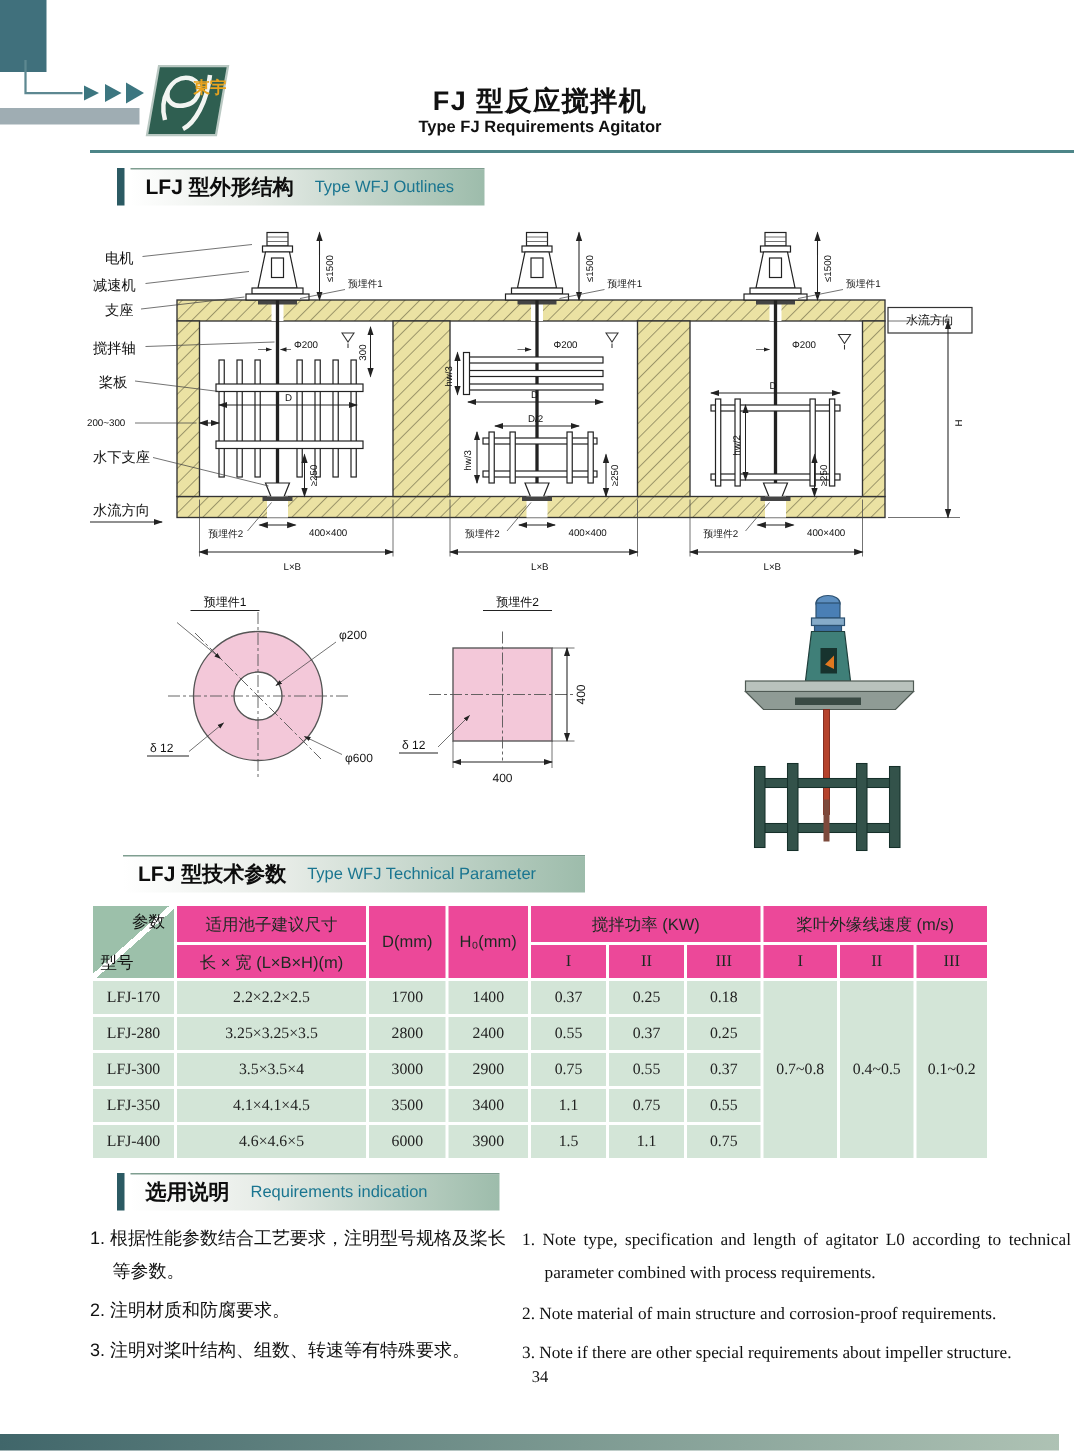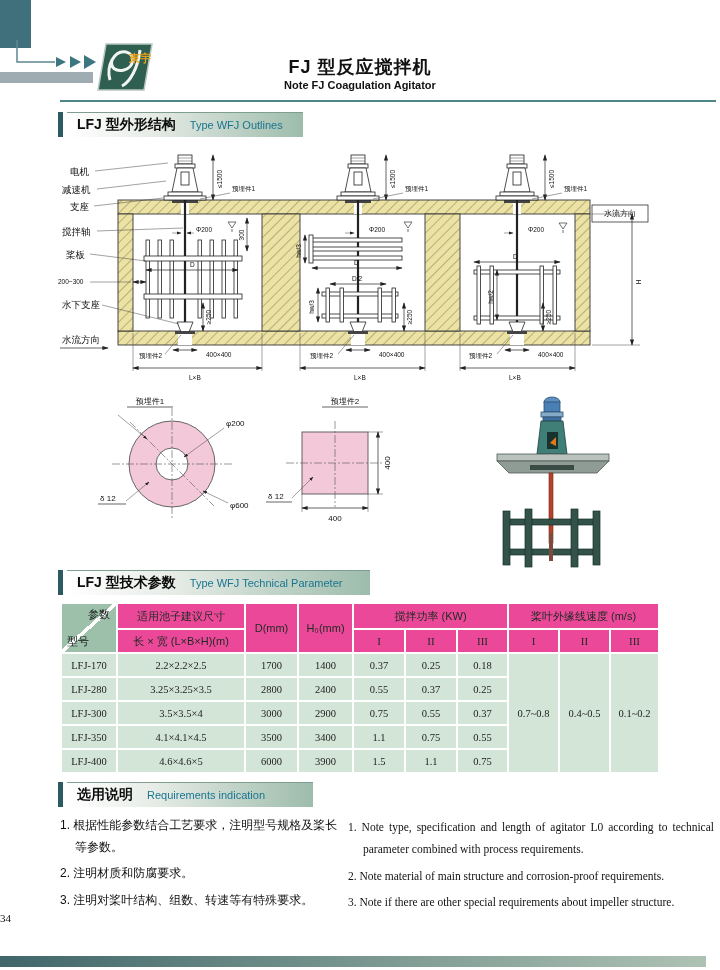--- a/index.html
+++ b/index.html
@@ -9,21 +9,21 @@
 
   
   .corner-block{left:0;top:0;width:31px;height:48px;background:#40707c;}
   .gray-bar{left:0;top:72px;width:93px;height:11px;background:#9fadb3;}
   .hrule{left:60px;top:100px;width:656px;height:2px;background:#4d8588;}
 
   .page-title{left:0;top:55px;width:720px;text-align:center;font-size:18px;font-weight:bold;letter-spacing:1px;}
   .page-subtitle{left:0;top:79px;width:720px;text-align:center;font-size:11px;font-weight:bold;}
 
   
-  .sec{height:25px;display:flex;align-items:stretch;}
+  .sec{height:25px;display:flex;align-items:stretch;margin-left:20px;}
   .sec .bar{width:5px;background:#2b5a63;}
   .sec .box{margin-left:4px;flex:1;display:flex;align-items:center;gap:14px;
             background:linear-gradient(90deg,#ffffff 0%,#e7ece7 35%,#9dbcab 100%);
             border-top:1px solid #7f9e90;padding:0 10px;}
   .sec .zh{font-size:14px;font-weight:bold;color:#0d0d0d;white-space:nowrap;}
   .sec .en{font-size:11px;font-weight:normal;color:#1a7590;white-space:nowrap;}
 
   
   .ptable{border-collapse:separate;border-spacing:2px;table-layout:fixed;}
   .ptable td{padding:0;text-align:center;vertical-align:middle;overflow:hidden;}
@@ -33,21 +33,21 @@
           background-image:linear-gradient(to bottom right,rgba(0,0,0,0) 47%,#fff 47%,#fff 52%,rgba(0,0,0,0) 52%);}
   .corner .c-top{position:absolute;top:3px;right:6px;font-size:11px;}
   .corner .c-bot{position:absolute;bottom:3px;left:5px;font-size:11px;}
   .roman{font-family:"Liberation Serif",serif;}
 
   
   .notes-zh{font-size:12px;line-height:1.85;}
   .notes-en{font-size:11.5px;line-height:1.95;font-family:"Liberation Serif",serif;text-align:justify;}
   .note-item{padding-left:15px;text-indent:-15px;margin:0 0 4px 0;}
 
-  .page-num{left:0;top:912px;width:720px;font-size:11px;font-family:"Liberation Serif",serif;}
+  .page-num{left:0;top:912px;width:720px;text-align:center;font-size:11px;font-family:"Liberation Serif",serif;}
   .foot-bar{left:0;top:956px;width:706px;height:11px;background:linear-gradient(90deg,#40666a,#7d9a92 55%,#aec2b4);}
 
   
   svg text{font-family:"Liberation Sans",sans-serif;}
   .dln{stroke:#222;stroke-width:0.7;fill:none;}
   .thin{stroke:#444;stroke-width:0.5;fill:none;}
   .cl{stroke:#555;stroke-width:0.6;fill:none;stroke-dasharray:8 2 2 2;}
   .dtx{font-size:6.5px;fill:#111;}
   .ltx{font-size:9.5px;fill:#111;}
   .part{fill:#ffffff;stroke:#222;stroke-width:0.8;}
@@ -67,21 +67,21 @@
   <div class="abs gray-bar"></div>
 
   <svg class="abs" style="left:96px;top:42px;" width="58" height="50" viewBox="0 0 58 50">
     <polygon points="10,2 56,2 48,48 2,48" fill="#2f5f51" stroke="#b9c8c2" stroke-width="1.5"></polygon>
     <path d="M14,38 C10,24 18,8 30,10 C40,12 38,26 28,28 C20,30 14,26 16,18" fill="none" stroke="#f2f5f2" stroke-width="3"></path>
     <path d="M26,44 C34,40 42,26 44,8" fill="none" stroke="#f2f5f2" stroke-width="3"></path>
     <text x="44" y="20" font-size="11" font-weight="bold" fill="#e8a31e" text-anchor="middle">東宇</text>
   </svg>
 
   <div class="abs page-title">FJ 型反应搅拌机</div>
-  <div class="abs page-subtitle">Note FJ Coagulation Agitator</div>
+  <div class="abs page-subtitle">Type FJ Requirements Agitator</div>
   <div class="abs hrule"></div>
 
   <div class="abs sec" style="left:58px;top:112px;width:245px;">
     <div class="bar"></div>
     <div class="box">
       <span class="zh">LFJ 型外形结构</span>
       <span class="en">Type WFJ Outlines</span>
     </div>
   </div>
 
@@ -339,21 +339,21 @@
       <rect x="506" y="126" width="92" height="6" fill="#33524a" stroke="#16302a" stroke-width="0.7"></rect>
       <rect x="506" y="156" width="92" height="6" fill="#33524a" stroke="#16302a" stroke-width="0.7"></rect>
       <rect x="503" y="118" width="7" height="54" fill="#33524a" stroke="#16302a" stroke-width="0.7"></rect>
       <rect x="525" y="116" width="7" height="58" fill="#33524a" stroke="#16302a" stroke-width="0.7"></rect>
       <rect x="571" y="116" width="7" height="58" fill="#33524a" stroke="#16302a" stroke-width="0.7"></rect>
       <rect x="593" y="118" width="7" height="54" fill="#33524a" stroke="#16302a" stroke-width="0.7"></rect>
       <rect x="549" y="140" width="4" height="28" fill="#7d4a3c"></rect>
     </g>
   </svg>
 
-  <div class="abs sec" style="left:58px;top:570px;width:312px;">
+  <div class="abs sec" style="left:58px;top:570px;width:312px;flex-direction:column;">
     <div class="bar"></div>
     <div class="box">
       <span class="zh">LFJ 型技术参数</span>
       <span class="en">Type WFJ Technical Parameter</span>
     </div>
   </div>
 
   <table class="abs ptable" style="left:60px;top:602px;width:598px;">
     <colgroup>
       <col style="width:54px">

